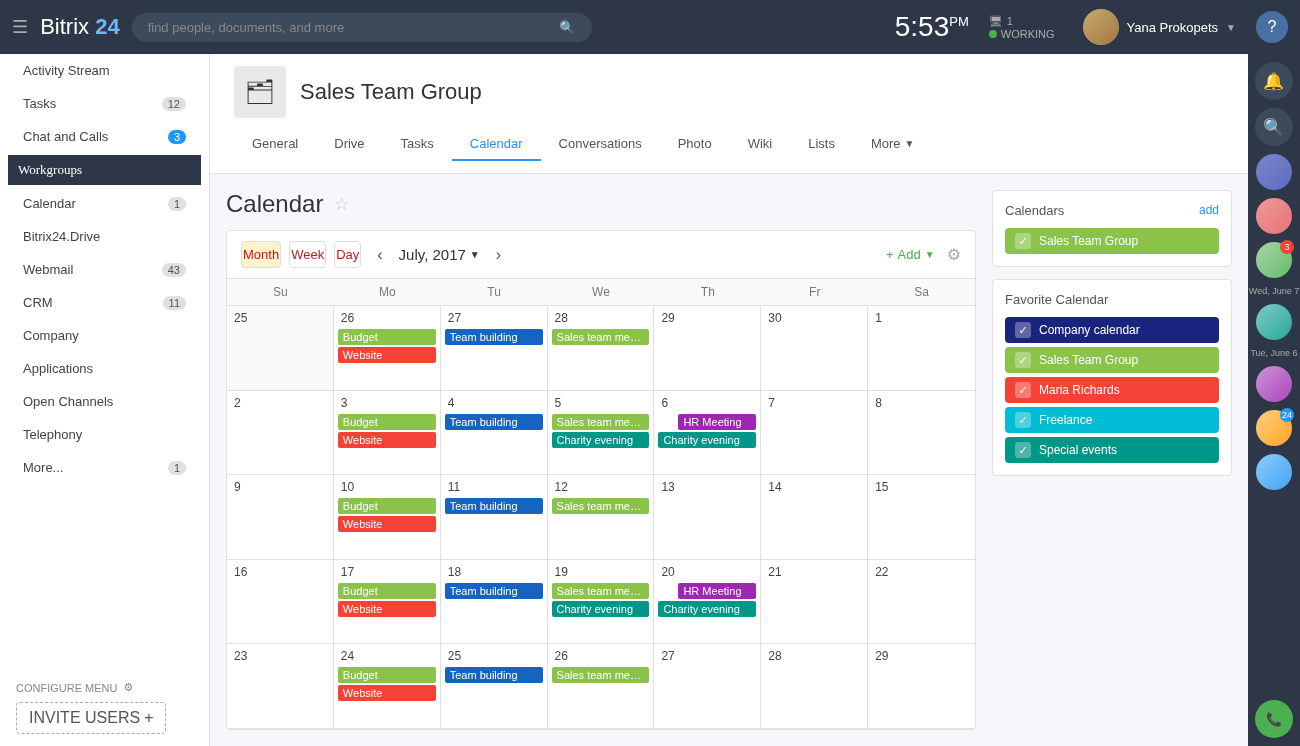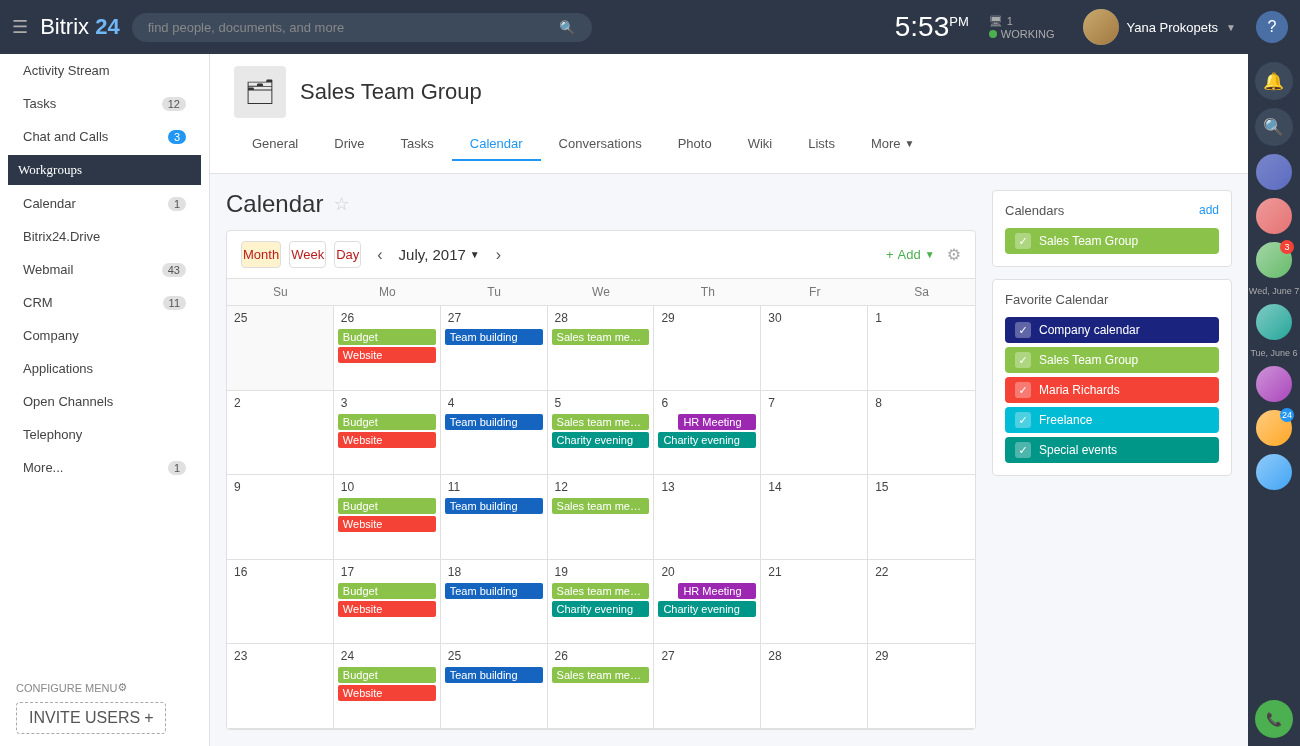--- a/index.html
+++ b/index.html
@@ -26,21 +26,21 @@
     
     .layout { display: flex; flex: 1; overflow: hidden; }
 
     
     .sidebar { width: 210px; background: #fff; border-right: 1px solid #e0e0e0; display: flex; flex-direction: column; flex-shrink: 0; overflow-y: auto; }
     .sidebar-item { padding: 9px 23px; cursor: pointer; color: #444; display: flex; align-items: center; gap: 6px; font-size: 13px; }
     .sidebar-item.active { background: #2d3748; color: #fff; border-radius: 0; margin: 2px 8px; padding: 7px 10px; font-family: Liberation Serif, serif; }
     .sidebar-badge { background: #e0e0e0; color: #555; border-radius: 10px; padding: 1px 6px; font-size: 11px; margin-left: auto; }
     .sidebar-badge.blue { background: #2196f3; color: #fff; }
     .sidebar-bottom { margin-top: auto; padding: 12px 16px; }
-    .sidebar-configure { color: #888; font-size: 11px; display: flex; align-items: center; cursor: pointer; margin-bottom: 8px; margin-top: 40px; }
+    .sidebar-configure { color: #888; font-size: 11px; display: flex; align-items: center; gap: 6px; cursor: pointer; margin-bottom: 8px; margin-top: 40px; }
     .invite-btn { border: 1px dashed #aaa; background: transparent; color: #555; border-radius: 4px; padding: 6px 12px; font-size: 16px; cursor: pointer; display: flex; align-items: center; gap: 4px; }
 
     
     .main { flex: 1; display: flex; flex-direction: column; overflow: hidden; background: #f5f7fa; }
 
     
     .group-header { background: #fff; padding: 12px 24px; display: flex; flex-direction: column; border-bottom: 1px solid #e0e0e0; flex-shrink: 0; }
     .group-title-row { display: flex; align-items: center; gap: 14px; margin-bottom: 10px; }
     .group-logo { width: 52px; height: 52px; border-radius: 4px; background: #e8e8e8; display: flex; align-items: center; justify-content: center; overflow: hidden; }
     .group-logo-inner { font-size: 24px; }

